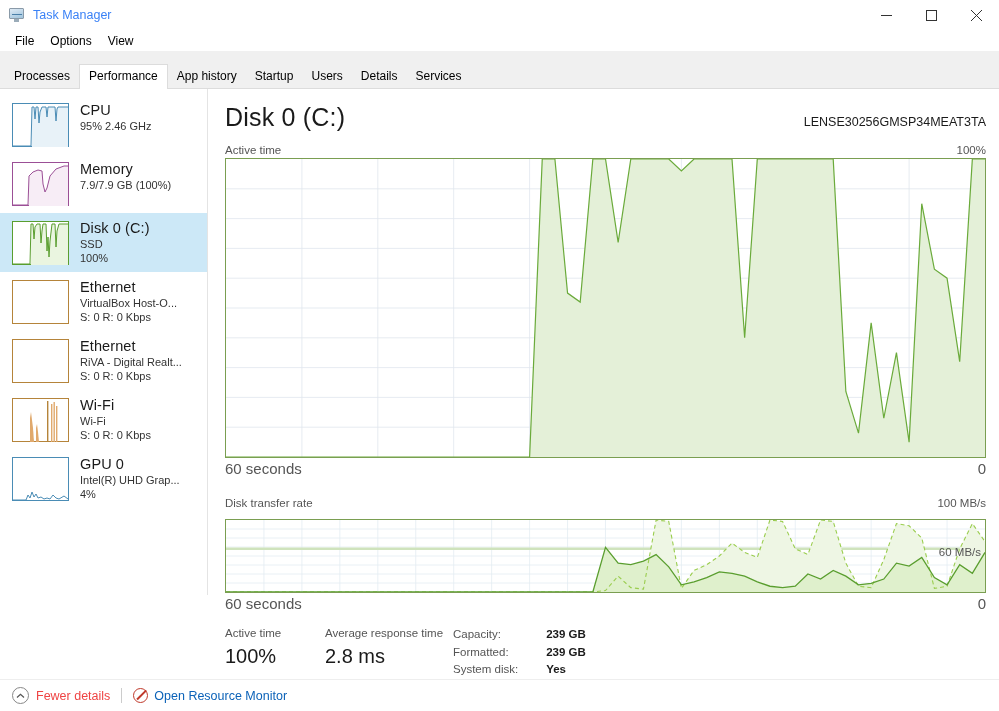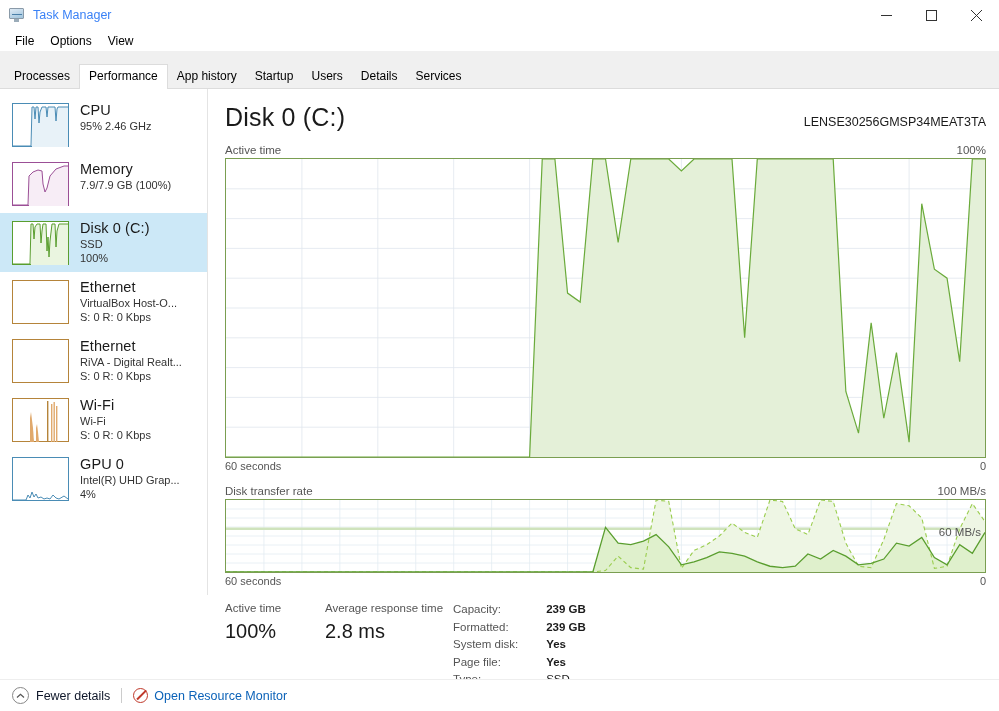--- a/index.html
+++ b/index.html
@@ -95,21 +95,21 @@
   .glabel.r { color: #555; }
 
   .chart-box { border: 1px solid #7a9e51; background: #fff; position: relative; }
   .chart-box svg { display: block; width: 100%; height: 100%; }
   .chart-inline-label {
     position: absolute; right: 4px; font-size: 11.5px; color: #555;
     background: transparent;
   }
 
   .axis-row { display: flex; justify-content: space-between; margin-top: 2px; }
-  .axis-row span { font-size: 11px; color: #555; }
+  .axis-row span { font-size: 15px; color: #555; }
 
   
   .stats { display: flex; margin-top: 14px; }
   .stats-left { width: 228px; flex: 0 0 228px; }
   .stats-mid { flex: 0 0 auto; }
   .stat-row { display: flex; }
   .stat { width: 100%; }
   .stat-lab { font-size: 11.5px; color: #555; line-height: 15px; }
   .stat-val { font-size: 20px; color: #1a1a1a; line-height: 30px; font-weight: 400; }
   .stat-accent { padding-left: 8px; position: relative; }
@@ -133,21 +133,21 @@
   .footer {
     position: absolute; left: 0; bottom: 0; width: 999px; height: 32px;
     display: flex; align-items: center; padding-left: 12px;
     background: #fff; border-top: 1px solid #eee;
   }
   .foot-btn { display: flex; align-items: center; cursor: default; }
   .chev {
     width: 17px; height: 17px; border: 1px solid #888; border-radius: 50%;
     display: flex; align-items: center; justify-content: center; margin-right: 7px;
   }
-  .foot-label { font-size: 12.5px; color: #0f172a; }
+  .foot-label { font-size: 12.5px; color: #ef4444; }
   .foot-sep { width: 1px; height: 15px; background: #ccc; margin: 0 11px; }
   .res-icon {
     width: 15px; height: 15px; border: 1.6px solid #c0392b; border-radius: 50%;
     margin-right: 6px; position: relative;
   }
   .res-icon::after {
     content: ""; position: absolute; left: 1px; top: 5px; width: 13px; height: 1.6px;
     background: #c0392b; transform: rotate(-45deg); transform-origin: center;
   }
   .foot-link { font-size: 12.5px; color: #0b62b8; cursor: pointer; }
@@ -337,25 +337,25 @@
           <line x1="0" y1="270" x2="600" y2="270" stroke="#dfe6ee" stroke-width="0.8" vector-effect="non-scaling-stroke"></line>
           <polygon points="0,300 0.00,300.00 10.00,300.00 20.00,300.00 30.00,300.00 40.00,300.00 50.00,300.00 60.00,300.00 70.00,300.00 80.00,300.00 90.00,300.00 100.00,300.00 110.00,300.00 120.00,300.00 130.00,300.00 140.00,300.00 150.00,300.00 160.00,300.00 170.00,300.00 180.00,300.00 190.00,300.00 200.00,300.00 210.00,300.00 220.00,300.00 230.00,300.00 240.00,300.00 250.00,0.00 260.00,0.00 270.00,135.00 280.00,144.00 290.00,0.00 300.00,0.00 310.00,84.00 320.00,0.00 330.00,0.00 340.00,0.00 350.00,0.00 360.00,12.00 370.00,0.00 380.00,0.00 390.00,0.00 400.00,0.00 410.00,180.00 420.00,0.00 430.00,0.00 440.00,0.00 450.00,0.00 460.00,0.00 470.00,0.00 480.00,0.00 490.00,234.00 500.00,276.00 510.00,165.00 520.00,261.00 530.00,195.00 540.00,285.00 550.00,45.00 560.00,111.00 570.00,120.00 580.00,204.00 590.00,0.00 600.00,0.00 600,300" fill="#e4f0d8"></polygon>
           <polyline points="0.00,300.00 10.00,300.00 20.00,300.00 30.00,300.00 40.00,300.00 50.00,300.00 60.00,300.00 70.00,300.00 80.00,300.00 90.00,300.00 100.00,300.00 110.00,300.00 120.00,300.00 130.00,300.00 140.00,300.00 150.00,300.00 160.00,300.00 170.00,300.00 180.00,300.00 190.00,300.00 200.00,300.00 210.00,300.00 220.00,300.00 230.00,300.00 240.00,300.00 250.00,0.00 260.00,0.00 270.00,135.00 280.00,144.00 290.00,0.00 300.00,0.00 310.00,84.00 320.00,0.00 330.00,0.00 340.00,0.00 350.00,0.00 360.00,12.00 370.00,0.00 380.00,0.00 390.00,0.00 400.00,0.00 410.00,180.00 420.00,0.00 430.00,0.00 440.00,0.00 450.00,0.00 460.00,0.00 470.00,0.00 480.00,0.00 490.00,234.00 500.00,276.00 510.00,165.00 520.00,261.00 530.00,195.00 540.00,285.00 550.00,45.00 560.00,111.00 570.00,120.00 580.00,204.00 590.00,0.00 600.00,0.00" fill="none" stroke="#6aaa3a" stroke-width="1.2" vector-effect="non-scaling-stroke"></polyline>
         </svg>
     </div>
     <div class="axis-row">
       <span>60 seconds</span>
       <span>0</span>
     </div>
 
-    <div class="glabel-row" style="margin-top:13px;">
+    <div class="glabel-row" style="margin-top:20px;">
       <span class="glabel">Disk transfer rate</span>
       <span class="glabel r">100 MB/s</span>
     </div>
-    <div class="chart-box" style="height:74px;margin-top:2px;">
+    <div class="chart-box" style="height:74px;margin-top:10px;">
       <svg id="chart-transfer" viewBox="0 0 600 74" preserveAspectRatio="none">
           <line x1="30" y1="0" x2="30" y2="74" stroke="#e3ecf2" stroke-width="0.8" vector-effect="non-scaling-stroke"></line>
           <line x1="60" y1="0" x2="60" y2="74" stroke="#e3ecf2" stroke-width="0.8" vector-effect="non-scaling-stroke"></line>
           <line x1="90" y1="0" x2="90" y2="74" stroke="#e3ecf2" stroke-width="0.8" vector-effect="non-scaling-stroke"></line>
           <line x1="120" y1="0" x2="120" y2="74" stroke="#e3ecf2" stroke-width="0.8" vector-effect="non-scaling-stroke"></line>
           <line x1="150" y1="0" x2="150" y2="74" stroke="#e3ecf2" stroke-width="0.8" vector-effect="non-scaling-stroke"></line>
           <line x1="180" y1="0" x2="180" y2="74" stroke="#e3ecf2" stroke-width="0.8" vector-effect="non-scaling-stroke"></line>
           <line x1="210" y1="0" x2="210" y2="74" stroke="#e3ecf2" stroke-width="0.8" vector-effect="non-scaling-stroke"></line>
           <line x1="240" y1="0" x2="240" y2="74" stroke="#e3ecf2" stroke-width="0.8" vector-effect="non-scaling-stroke"></line>
           <line x1="270" y1="0" x2="270" y2="74" stroke="#e3ecf2" stroke-width="0.8" vector-effect="non-scaling-stroke"></line>

